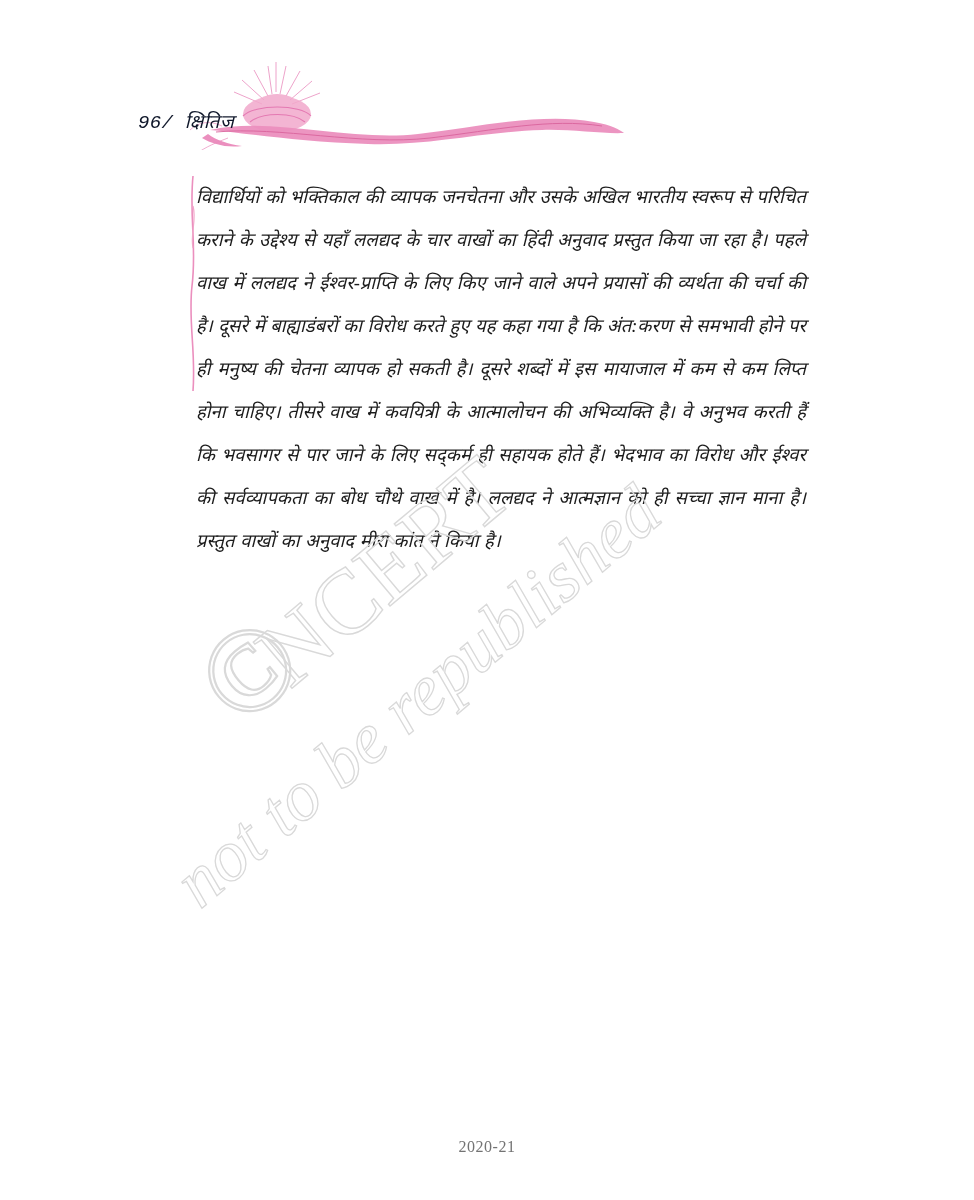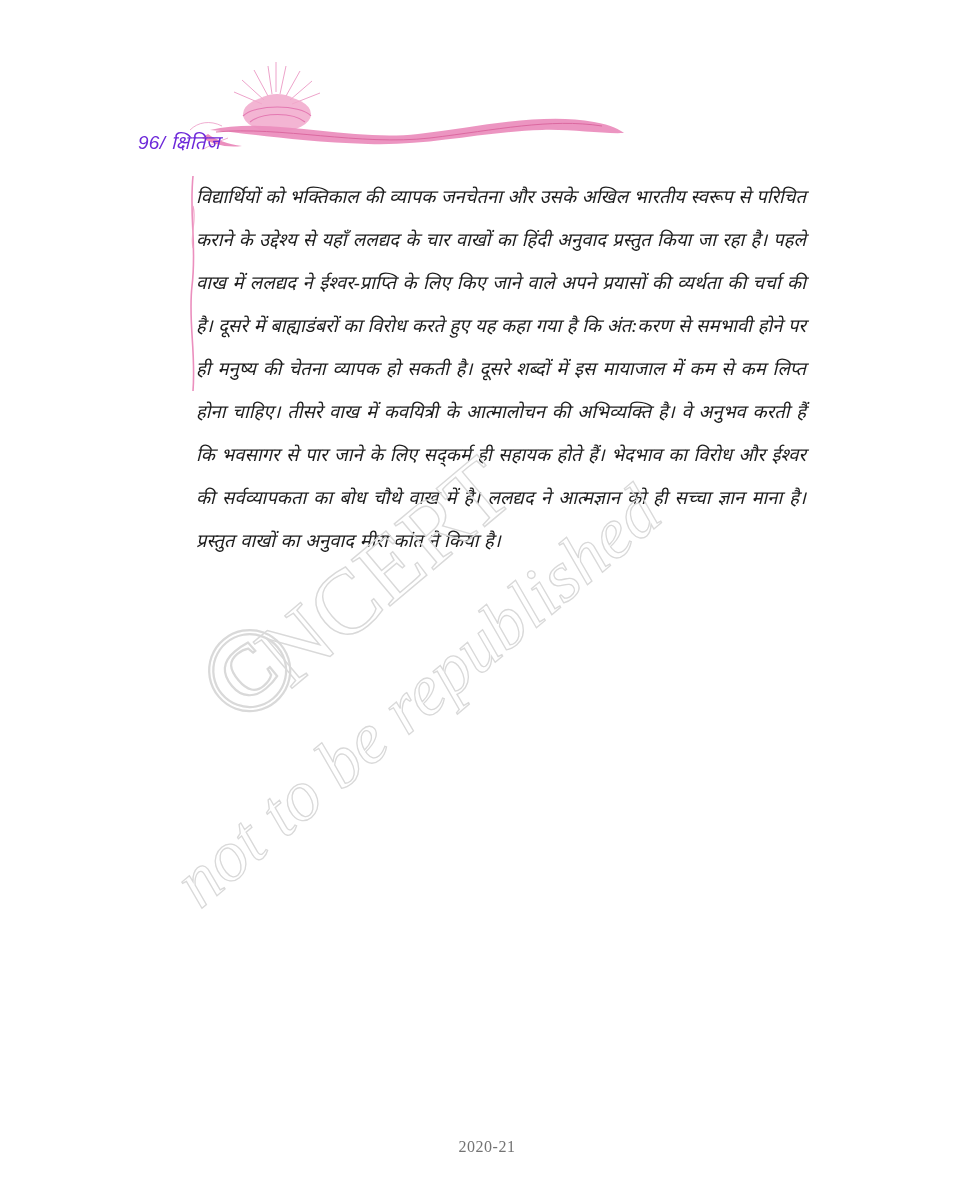--- a/index.html
+++ b/index.html
@@ -28,27 +28,26 @@
     left: 150px;
     width: 480px;
     height: 90px;
     pointer-events: none;
   }
 
   .page-label {
     position: absolute;
     top: 108px;
     left: 138px;
-    font-family: Liberation Sans, sans-serif;
+    font-family: Liberation Mono, monospace;
     font-style: italic;
     font-size: 19px;
-    color: #6d28d9;
+    color: #0f172a;
     letter-spacing: 0.3px;
     white-space: nowrap;
-    margin-top: 21px;
   }
 
   
   .text-block {
     position: absolute;
     top: 176px;
     left: 196px;
     width: 610px;
     font-family: "Liberation Serif", serif;
     font-style: italic;

